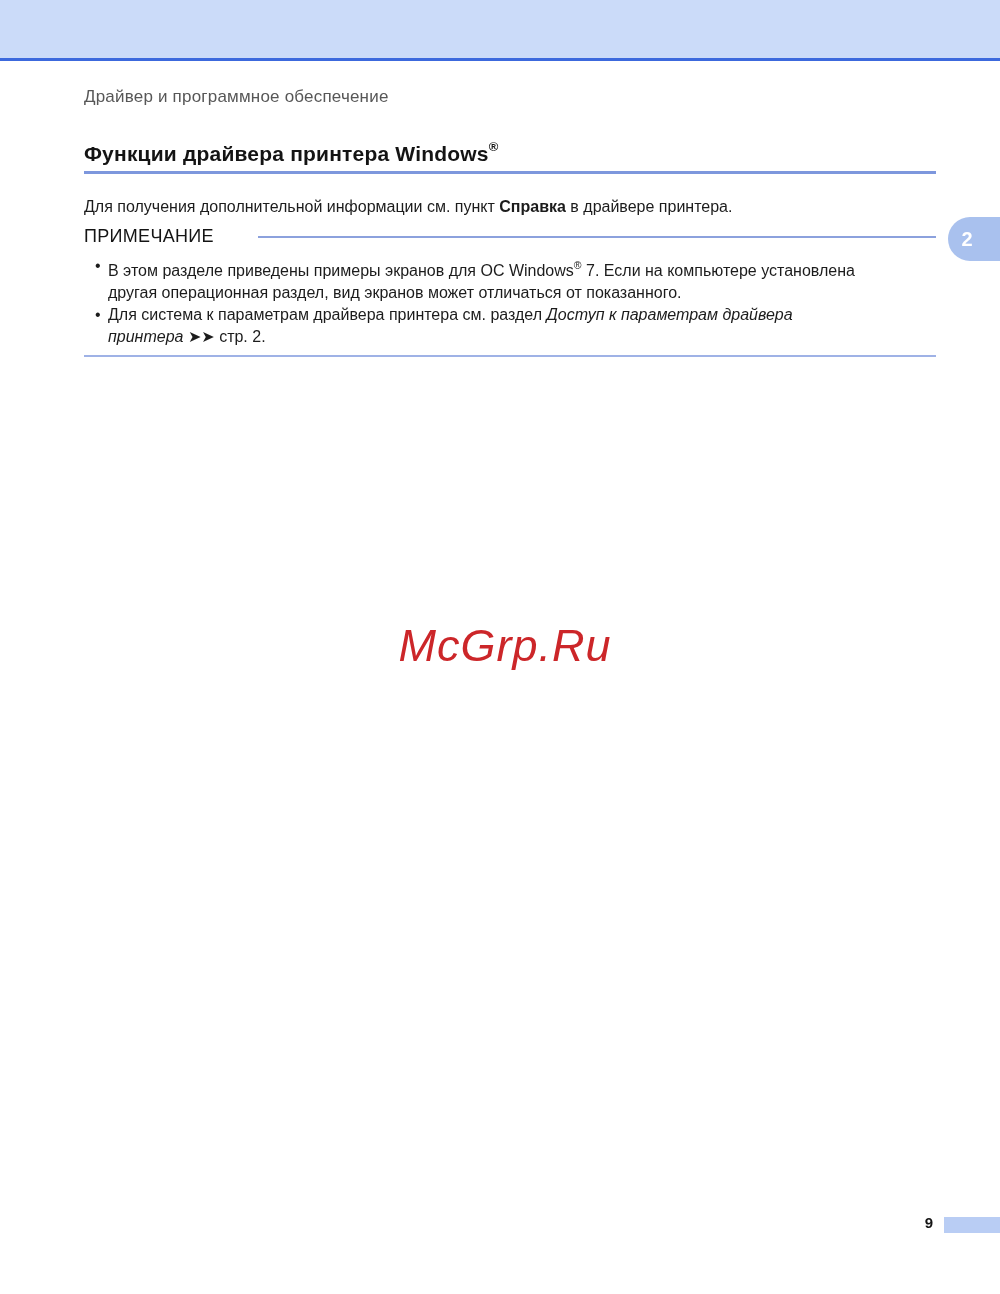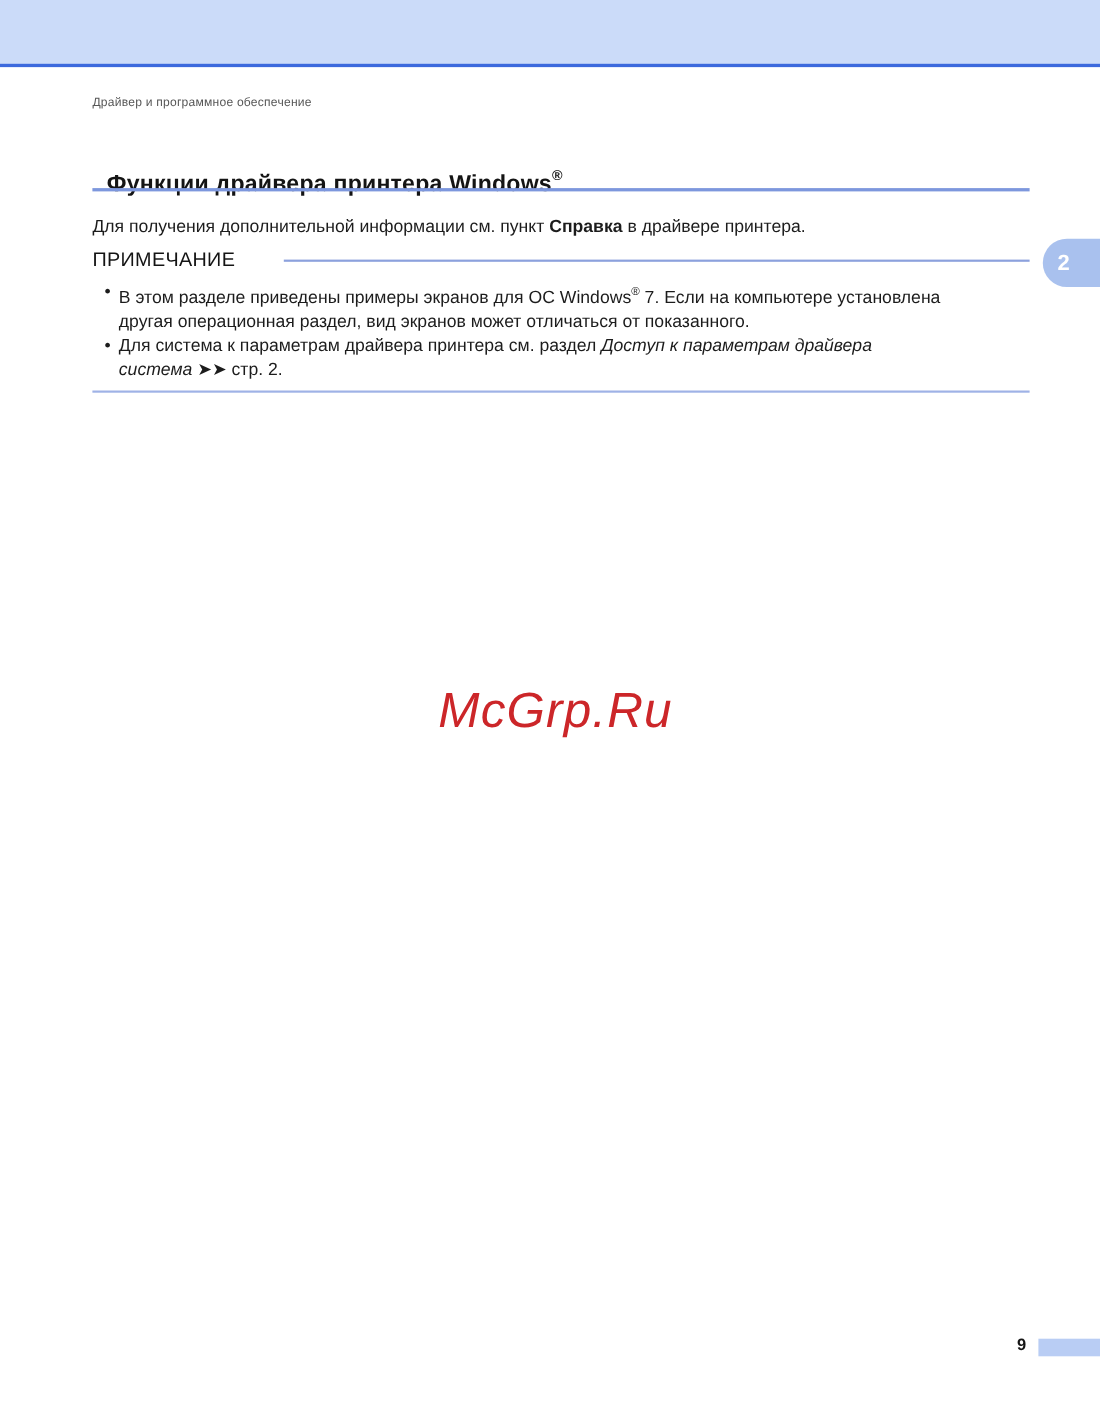--- a/index.html
+++ b/index.html
@@ -20,29 +20,29 @@
     top: 0; left: 0;
     width: 1000px;
     height: 58px;
     background: #cbdbf9;
     border-bottom: 3px solid #3c69dd;
   }
   .running-header {
     position: absolute;
     top: 87px;
     left: 84px;
-    font-size: 11px;
+    font-size: 17px;
     color: #575757;
     letter-spacing: 0.2px;
   }
   .doc-title {
     position: absolute;
     top: 141px;
     left: 84px;
-    margin: 13px;
+    margin: 0;
     font-size: 21px;
     font-weight: bold;
     color: #141414;
     letter-spacing: 0.2px;
   }
   .doc-title sup {
     font-size: 13px;
     position: relative;
     top: -2px;
   }
@@ -177,21 +177,21 @@
     <div class="bullet-body">
       <div><span>В этом разделе приведены примеры экранов для ОС Windows</span><sup>®</sup><span> 7. Если на компьютере установлена</span></div>
       <div>другая операционная раздел, вид экранов может отличаться от показанного.</div>
     </div>
   </div>
 
   <div class="bullet bullet-2">
     <span class="marker">•</span>
     <div class="bullet-body">
       <div><span>Для система к параметрам драйвера принтера см. раздел </span><i>Доступ к параметрам драйвера</i></div>
-      <div><i>система</i><span> ➤➤ стр. 2.</span></div>
+      <div><i>принтера</i><span> ➤➤ стр. 2.</span></div>
     </div>
   </div>
 
   <div class="note-bottom-line"></div>
 
   <div class="section-tab">
     <span>2</span>
   </div>
 
   <div class="watermark">McGrp.Ru</div>

